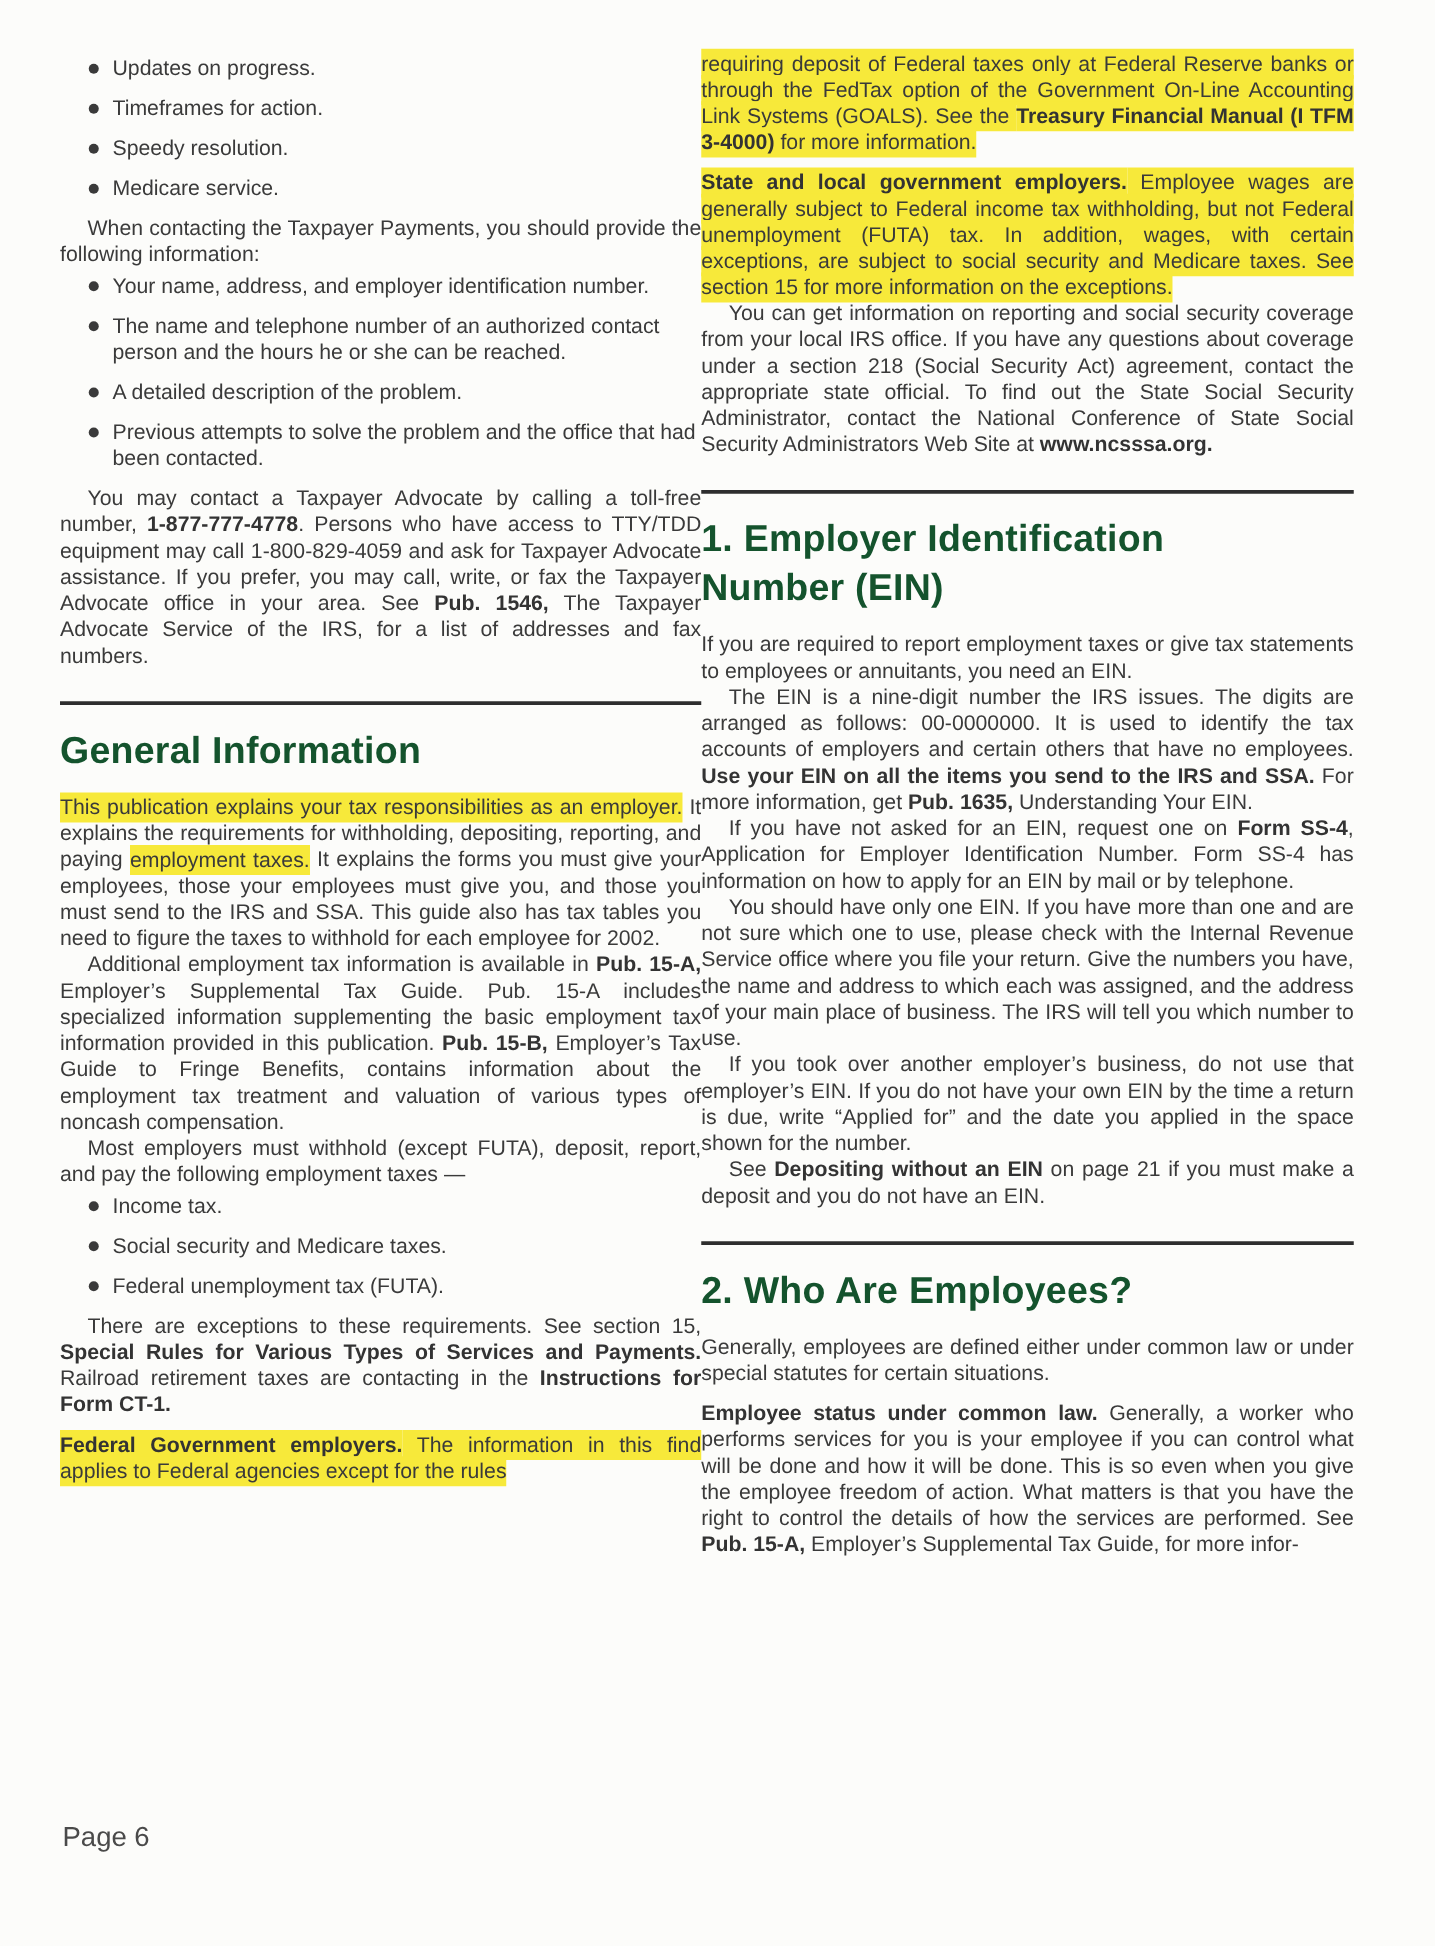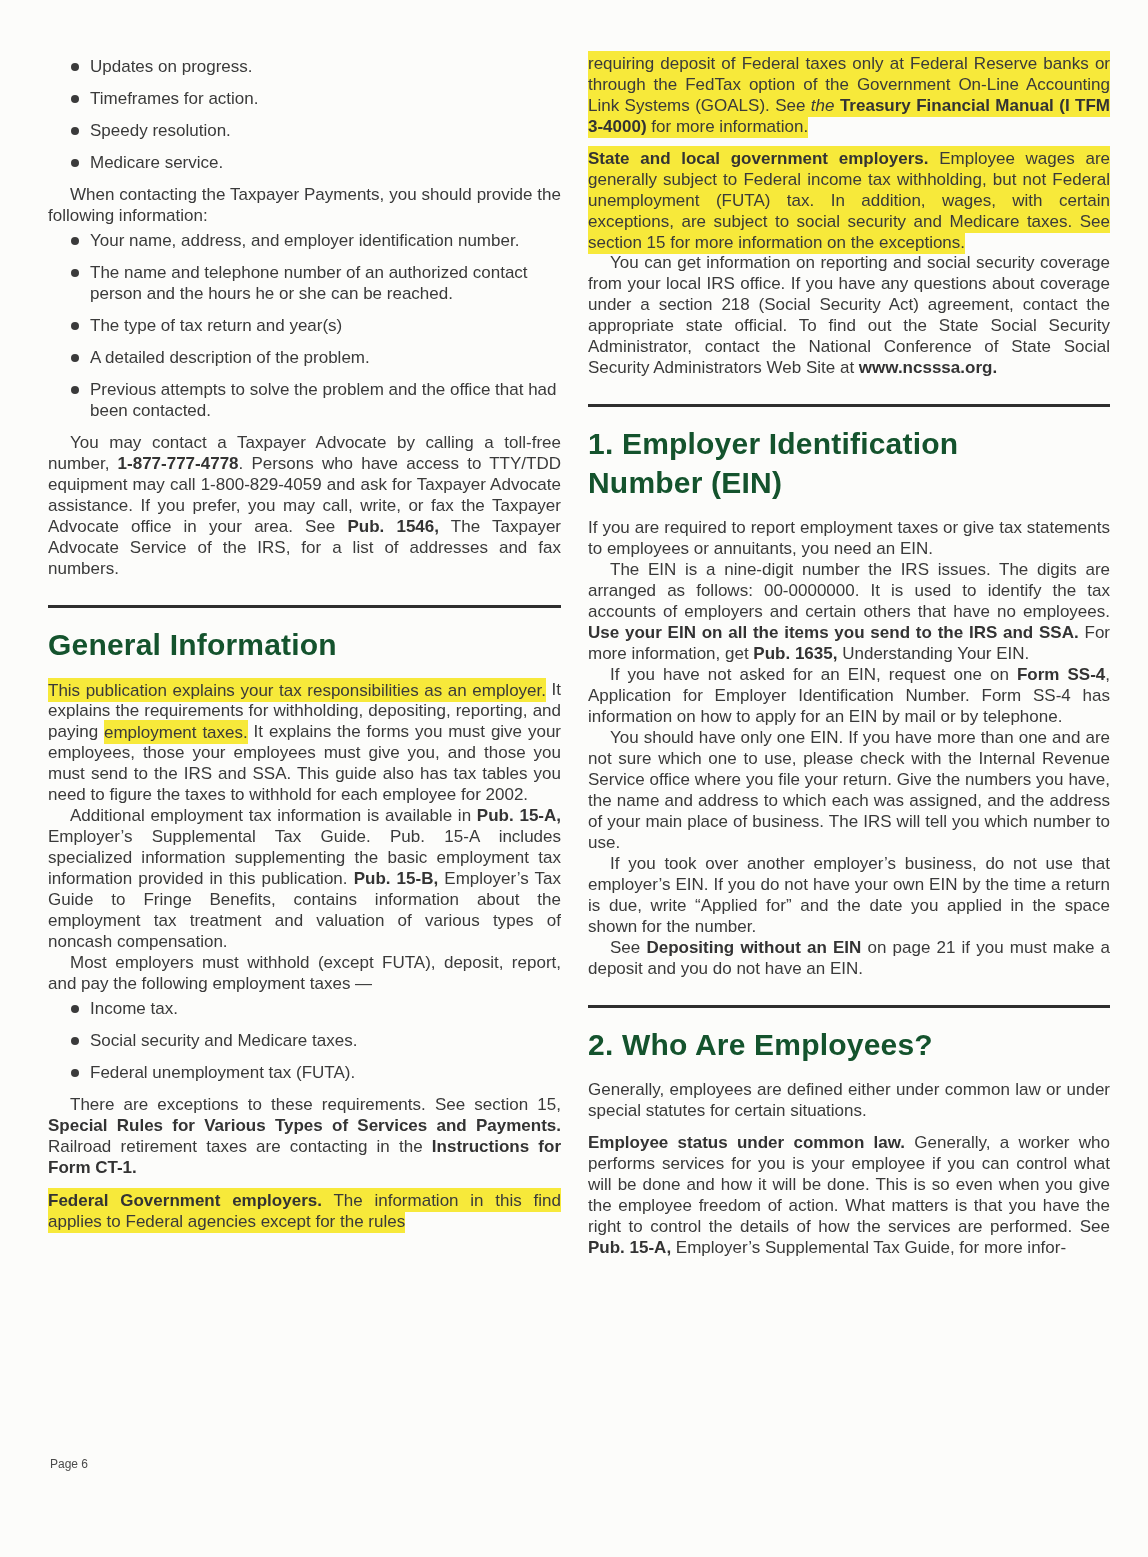--- a/index.html
+++ b/index.html
@@ -11,24 +11,23 @@
     width: 1148px;
     height: 1557px;
     margin: 0 auto;
     background: #fcfcfa;
     color: #3a3a3a;
     overflow: hidden;
   }
   .columns {
     position: absolute;
     left: 48px;
-    top: 52px;
+    top: 40px;
     width: 1062px;
     display: flex;
-    gap: 27px;
   }
   .col { width: 513px; }
   .col.right { width: 522px; }
 
   .para {
     font-size: 17px;
     line-height: 21px;
     text-align: justify;
     color: #3a3a3a;
   }
@@ -49,21 +48,21 @@
     position: absolute;
     left: 23px;
     top: 7px;
     width: 8px;
     height: 8px;
     border-radius: 50%;
     background: #3a3a3a;
   }
 
   .b { font-weight: bold; color: #333; }
-  .i { font-style: italic; }
+  .i { }
   .hl {
     background: var(--hl, #f7e93a);
     padding: 2.5px 0;
     -webkit-box-decoration-break: clone;
     box-decoration-break: clone;
   }
 
   .rule {
     border-top: 3px solid #2e2e2e;
     margin-top: 26px;
@@ -77,41 +76,40 @@
     margin-top: 17px;
     margin-bottom: 15px;
     letter-spacing: 0.2px;
     text-align: left;
   }
 
   .footer {
     position: absolute;
     left: 50px;
     top: 1457px;
-    font-size: 12px;
+    font-size: 22px;
     color: #4a4a4a;
   }
 </style>
 </head>
 <body>
 
 <div class="page">
   <div class="columns">
     <div class="col left">
         <ul class="bullets">
           <li><span>Updates on progress.</span></li>
           <li><span>Timeframes for action.</span></li>
           <li><span>Speedy resolution.</span></li>
           <li><span>Medicare service.</span></li>
         </ul>
         <p class="para indent gap"><span>When contacting the Taxpayer Payments, you should provide the following information:</span></p>
         <ul class="bullets">
           <li><span>Your name, address, and employer identification number.</span></li>
           <li><span>The name and telephone number of an authorized contact person and the hours he or she can be reached.</span></li>
-          <li><span>The type of tax return and year(s)</span></li>
           <li><span>A detailed description of the problem.</span></li>
           <li><span>Previous attempts to solve the problem and the office that had been contacted.</span></li>
         </ul>
         <p class="para indent gap"><span>You may contact a Taxpayer Advocate by calling a toll-free number, </span><span class="b">1-877-777-4778</span><span>. Persons who have access to TTY/TDD equipment may call 1-800-829-4059 and ask for Taxpayer Advocate assistance. If you prefer, you may call, write, or fax the Taxpayer Advocate office in your area. See </span><span class="b">Pub. 1546,</span><span> The Taxpayer Advocate Service of the IRS, for a list of addresses and fax numbers.</span></p>
         <div class="rule"></div>
         <h2 class="heading">
           <div>General Information</div>
         </h2>
         <p class="para"><span class="hl">This publication explains your tax responsibilities as an employer.</span><span> It explains the requirements for withholding, depositing, reporting, and paying </span><span class="hl">employment taxes.</span><span> It explains the forms you must give your employees, those your employees must give you, and those you must send to the IRS and SSA. This guide also has tax tables you need to figure the taxes to withhold for each employee for 2002.</span></p>
         <p class="para indent"><span>Additional employment tax information is available in </span><span class="b">Pub. 15-A,</span><span> Employer’s Supplemental Tax Guide. Pub. 15-A includes specialized information supplementing the basic employment tax information provided in this publication. </span><span class="b">Pub. 15-B,</span><span> Employer’s Tax Guide to Fringe Benefits, contains information about the employment tax treatment and valuation of various types of noncash compensation.</span></p>

